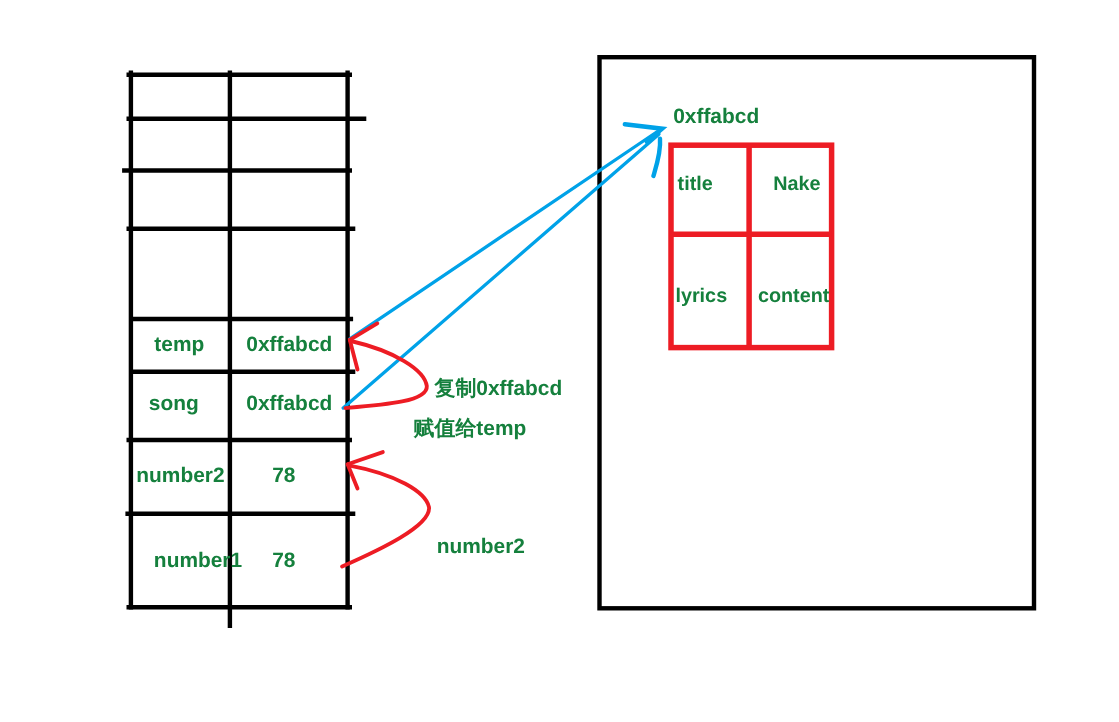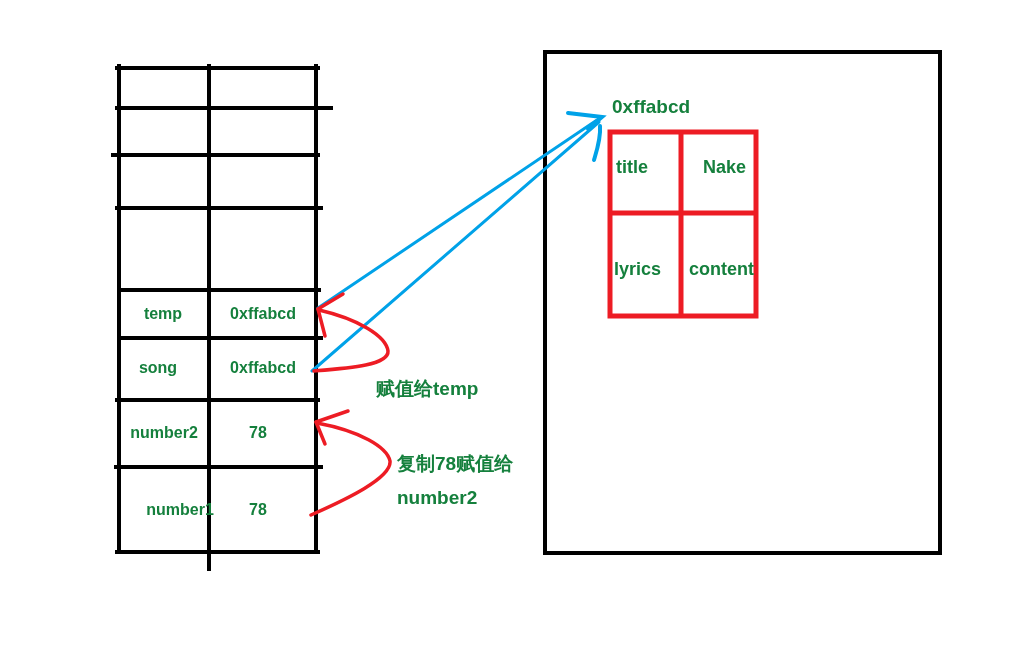--- a/index.html
+++ b/index.html
@@ -11,21 +11,21 @@
     overflow:hidden;
   }
   #strokes{position:absolute;left:0;top:0;width:1017px;height:656px;}
   .lbl{
     position:absolute;
     font-weight:bold;
     white-space:nowrap;
     color:#15803d;
   }
   .cell-text{
-    font-size:16px;
+    font-size:19px;
     transform:translate(-50%,-50%);
     text-align:center;
   }
   .heap-text{
     font-size:18px;
     transform:translateY(-50%);
   }
   .addr-text{
     font-size:19px;
     transform:translateY(-50%);
@@ -95,17 +95,17 @@
   <div class="lbl cell-text" style="left:258px;top:433px">78</div>
   <div class="lbl cell-text" style="left:180px;top:510px">number1</div>
   <div class="lbl cell-text" style="left:258px;top:510px">78</div>
 
   <div class="lbl addr-text" style="left:612px;top:107px">0xffabcd</div>
   <div class="lbl heap-text" style="left:616px;top:167px">title</div>
   <div class="lbl heap-text" style="left:703px;top:167px">Nake</div>
   <div class="lbl heap-text" style="left:614px;top:269px">lyrics</div>
   <div class="lbl heap-text" style="left:689px;top:269px">content</div>
 
+  <div class="lbl anno-text" style="left:395px;top:353px">复制0xffabcd</div>
   <div class="lbl anno-text" style="left:376px;top:389px">赋值给temp</div>
-  <div class="lbl anno-text" style="left:397px;top:464px">复制78赋值给</div>
   <div class="lbl anno-text" style="left:397px;top:498px">number2</div>
 
 </div>
 
 </body></html>

